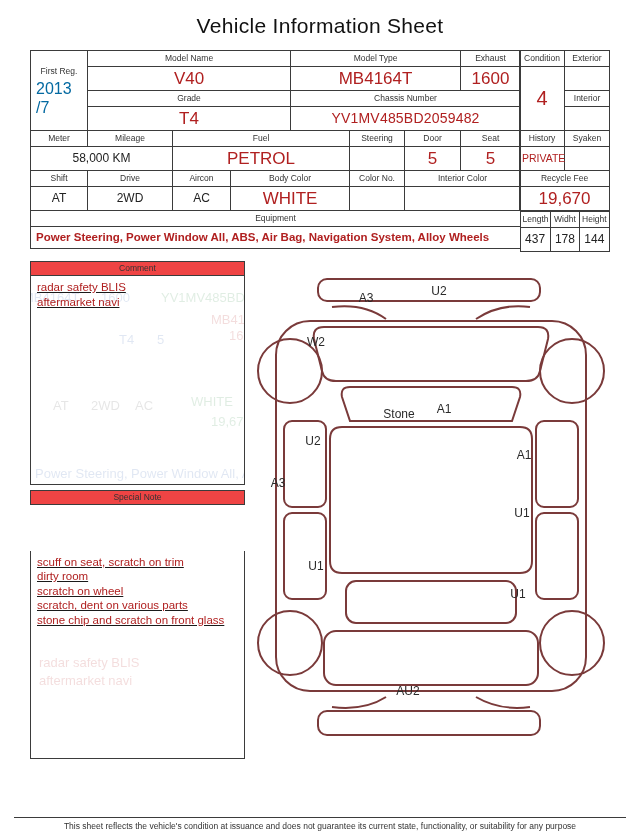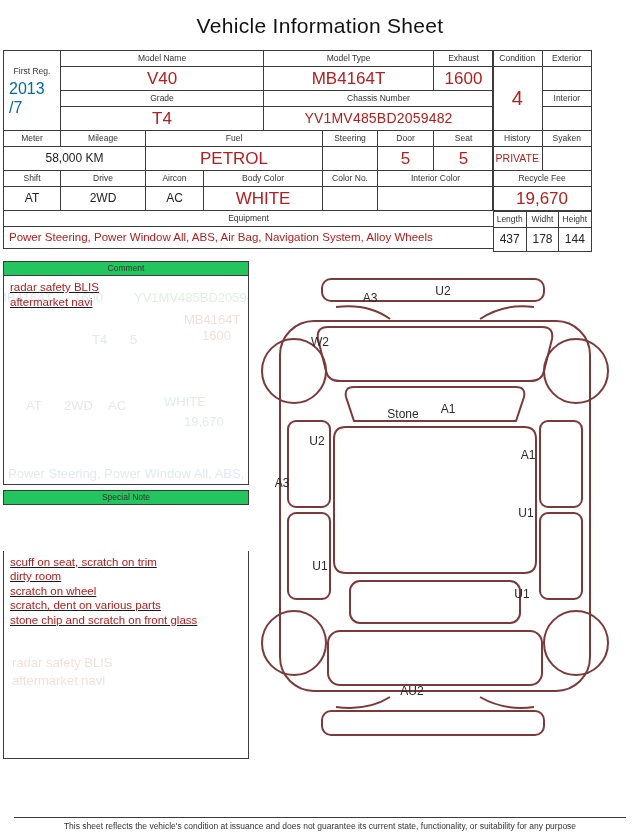--- a/index.html
+++ b/index.html
@@ -13,21 +13,21 @@
     font-family: "Liberation Sans", sans-serif;
     color: #1a1a1a;
     position: relative;
     overflow: hidden;
   }
   .page {
     width: 640px;
     height: 835px;
     position: relative;
     box-sizing: border-box;
-    padding: 0 3px;
+    padding: 0 30px;
   }
   .title {
     text-align: center;
     font-size: 21px;
     font-weight: normal;
     color: #111;
     letter-spacing: 0.3px;
     padding-top: 14px;
     padding-bottom: 12px;
   }
@@ -88,40 +88,41 @@
     padding-left: 5px;
   }
 
   
   .equip {
     font-size: 11.5px;
     color: #b02020;
     text-align: left;
     padding: 3px 5px;
     line-height: 15px;
+    font-weight: bold;
   }
 
   
   .lower {
     display: flex;
     margin-top: 9px;
     height: 498px;
   }
   .comment-col {
     width: 246px;
     display: flex;
     flex-direction: column;
   }
   .box-head {
     border: 1px solid #3b3b3b;
     font-size: 8.5px;
     text-align: center;
     color: #333;
     line-height: 13px;
-    background: #22c55e;
+    background: #ef4444;
   }
   .box-body {
     border: 1px solid #3b3b3b;
     border-top: none;
     flex: 1;
     position: relative;
     overflow: hidden;
     text-decoration: underline;
   }
   .note-text {

